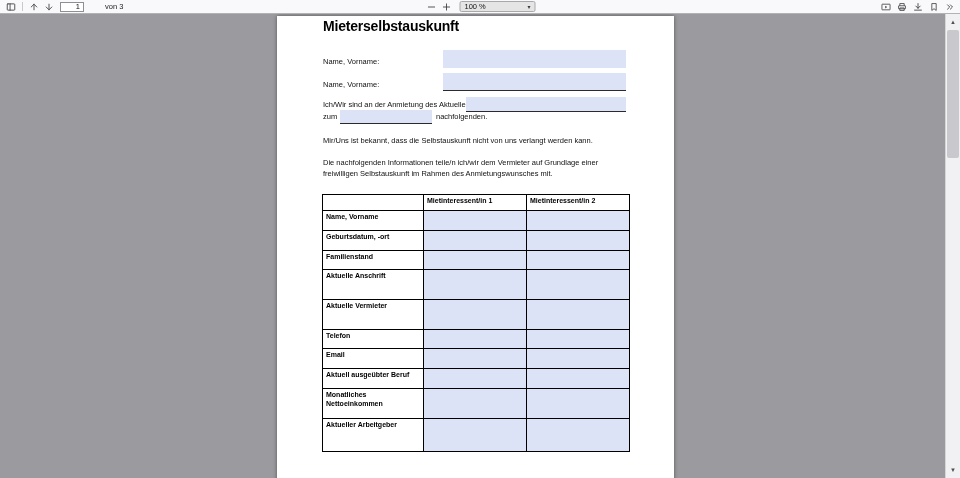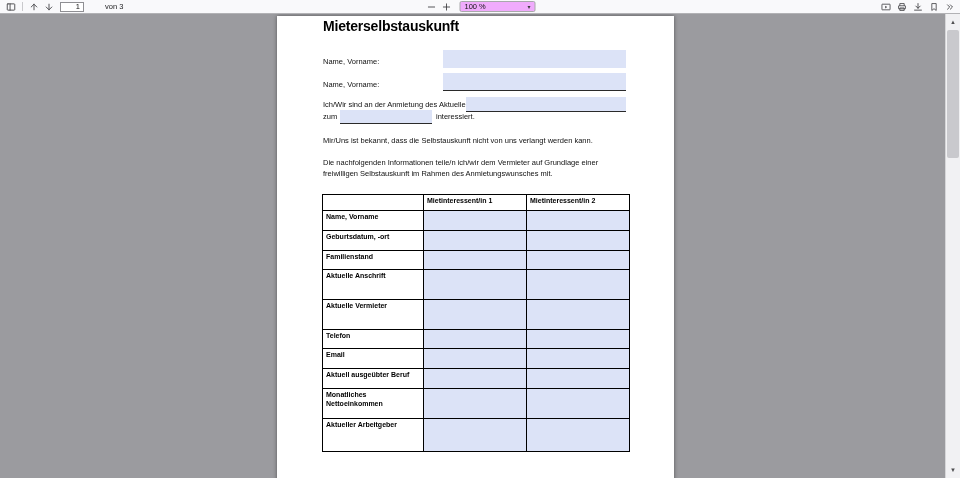--- a/index.html
+++ b/index.html
@@ -12,21 +12,21 @@
   .tb-left{display:flex;align-items:center;gap:1px;padding-left:4px;}
   .tb-btn{background:none;border:none;width:14px;height:12px;display:flex;align-items:center;
           justify-content:center;cursor:pointer;padding:0;}
   .tb-btn svg{display:block;}
   .tb-sep{width:1px;height:9px;background:#c9c9cc;margin:0 3px;}
   .page-input{width:24px;height:10px;border:1px solid #8f8f93;background:#fff;font-size:7.5px;
               text-align:right;padding:0 3px;margin-left:3px;font-family:inherit;color:#111;}
   .page-count{font-size:7.5px;color:#1b1b1d;margin-left:20px;white-space:nowrap;}
   .tb-center{position:absolute;left:50%;transform:translateX(-50%);display:flex;align-items:center;gap:1px;}
   .zoom-select{display:flex;align-items:center;justify-content:space-between;width:76px;height:11px;
-               background:#f0abfc;border:1px solid #a8a8ab;border-radius:2px;font-size:7.5px;
+               background:#e5e5e5;border:1px solid #a8a8ab;border-radius:2px;font-size:7.5px;
                padding:0 4px;margin-left:5px;cursor:pointer;color:#111;}
   .zoom-caret{font-size:6px;color:#3c3c3e;line-height:1;}
   .tb-right{position:absolute;right:3px;top:0;height:14px;display:flex;align-items:center;gap:2px;}
 
   
   .viewer{position:absolute;top:14px;left:0;width:945px;height:464px;background:#9b9b9f;overflow:hidden;}
   .pdf-page{position:absolute;left:277px;top:2px;width:397px;height:560px;background:#fff;
             box-shadow:0 0 4px rgba(0,0,0,.45);}
 
   
@@ -141,21 +141,21 @@
     <div class="field" style="left:166px;top:34px;width:183px;height:18px"></div>
 
     <div class="doc-label" style="left:46px;top:64px">Name, Vorname:</div>
     <div class="field underlined" style="left:166px;top:57px;width:183px;height:18px"></div>
 
     <div class="doc-label" style="left:46px;top:84px">Ich/Wir sind an der Anmietung des Aktuelle</div>
     <div class="field underlined" style="left:189px;top:81px;width:160px;height:15px"></div>
 
     <div class="doc-label" style="left:46px;top:96px">zum</div>
     <div class="field underlined" style="left:63px;top:94px;width:92px;height:14px"></div>
-    <div class="doc-label" style="left:159px;top:96px">interessiert.</div>
+    <div class="doc-label" style="left:159px;top:96px">nachfolgenden.</div>
 
     <div class="doc-par" style="left:46px;top:141px;width:292px">Die nachfolgenden Informationen teile/n ich/wir dem Vermieter auf Grundlage einer freiwilligen Selbstauskunft im Rahmen des Anmietungswunsches mit.</div>
     <div class="doc-par" style="left:46px;top:119px;width:320px">Mir/Uns ist bekannt, dass die Selbstauskunft nicht von uns verlangt werden kann.</div>
 
     <table class="form-table">
       <colgroup>
           <col style="width:101px">
           <col style="width:103px">
           <col style="width:103px">
         </colgroup>

